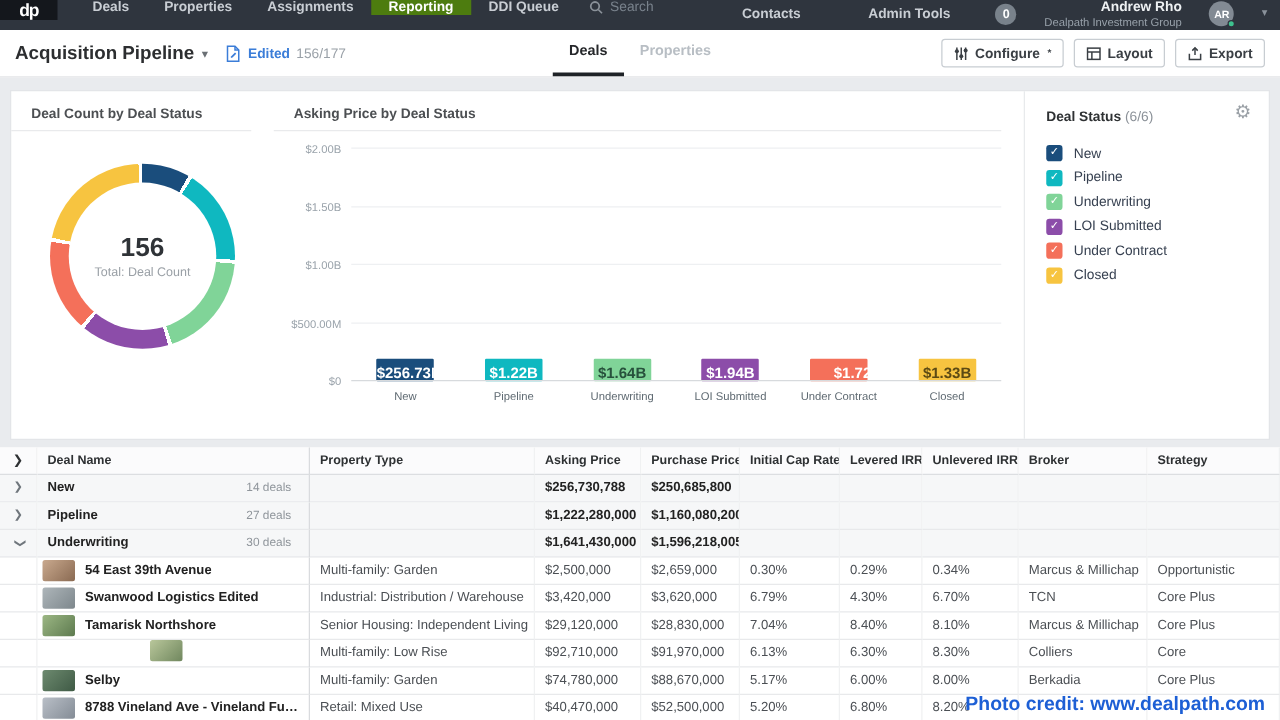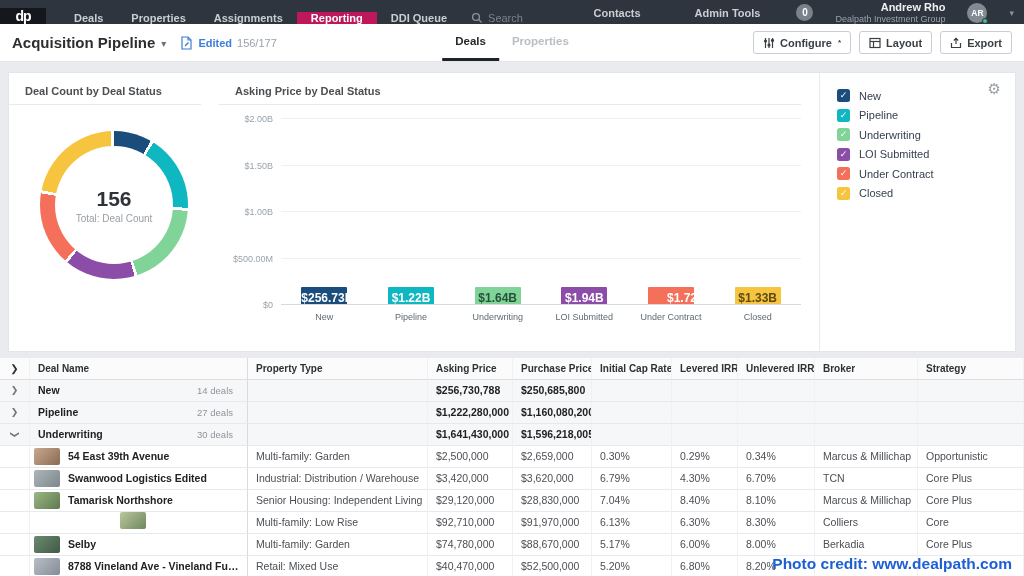--- a/index.html
+++ b/index.html
@@ -2,27 +2,27 @@
 <html><head>
 <meta charset="utf-8">
 <style>
   * { margin:0; padding:0; box-sizing:border-box; }
   html,body { width:1024px; height:576px; overflow:hidden; background:#e9ebee;
     font-family:"Liberation Sans", sans-serif; }
   .glyph { font-family:"DejaVu Sans", sans-serif; }
   .app { width:1024px; height:576px; position:relative; overflow:hidden; }
 
   
-  .topnav { height:24px; background:#2f353e; display:flex; align-items:flex-end; }
+  .topnav { height:24px; background:#2f353e; display:flex; align-items:flex-start; }
   .logo { width:46px; background:#14171c; color:#fff; font-weight:bold; font-size:14px;
     display:flex; align-items:center; justify-content:center; letter-spacing:-1px; cursor:pointer; }
   .nav-left { display:flex; align-items:stretch; margin-left:14px; }
   .nav-item { display:flex; align-items:center; padding:0 14px; font-size:11px; font-weight:700;
     color:#c9ced4; cursor:pointer; white-space:nowrap; }
-  .nav-item.active { background:#be185d; color:#ffffff; }
+  .nav-item.active { background:#4d7c0f; color:#ffffff; }
   .searchbox { display:flex; align-items:center; margin-left:10px; gap:5px; }
   .searchbox input { background:transparent; border:none; outline:none; color:#d4d8dc;
     font-size:11px; width:78px; font-family:"Liberation Sans",sans-serif; }
   .searchbox input::placeholder { color:#79828c; }
   .nav-right { margin-left:auto; display:flex; align-items:center; gap:22px; padding-right:10px; }
   .badge { width:17px; height:17px; border-radius:50%; background:#79828b; color:#fff;
     font-size:10px; font-weight:bold; display:flex; align-items:center; justify-content:center; cursor:pointer; }
   .userblock { text-align:right; line-height:1.15; cursor:pointer; }
   .user-name { font-size:11px; font-weight:700; color:#eef1f3; }
   .user-org { font-size:9px; color:#98a1aa; }
@@ -279,20 +279,24 @@
               <div class="xlabel">LOI Submitted</div>
               <div class="xlabel">Under Contract</div>
               <div class="xlabel">Closed</div>
             </div>
         </div>
       </div>
     </section>
 
     <aside class="legend">
       <span class="gear glyph">⚙</span>
+      <div class="legend-title">
+        <b>Deal Status</b>
+        <span class="legend-count">(6/6)</span>
+      </div>
       <div class="lg-items">
           <div class="lg-row">
             <span class="cb" style="background: rgb(26, 77, 124);">✓</span>
             <span class="lg-label">New</span>
           </div>
           <div class="lg-row">
             <span class="cb" style="background: rgb(15, 184, 192);">✓</span>
             <span class="lg-label">Pipeline</span>
           </div>
           <div class="lg-row">

